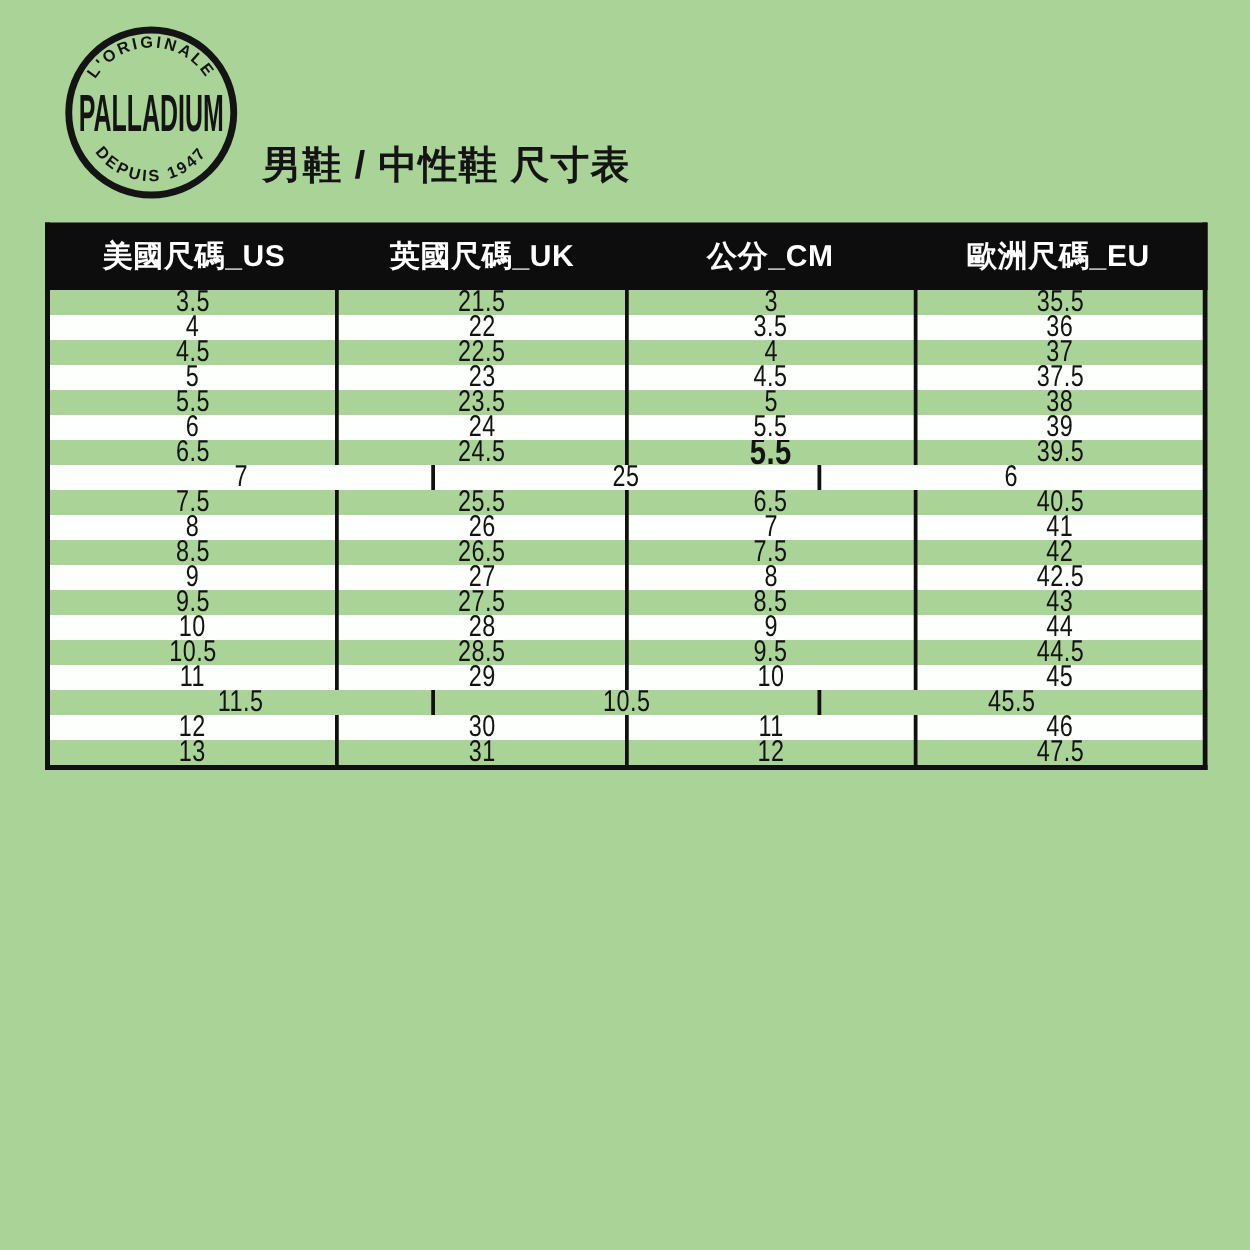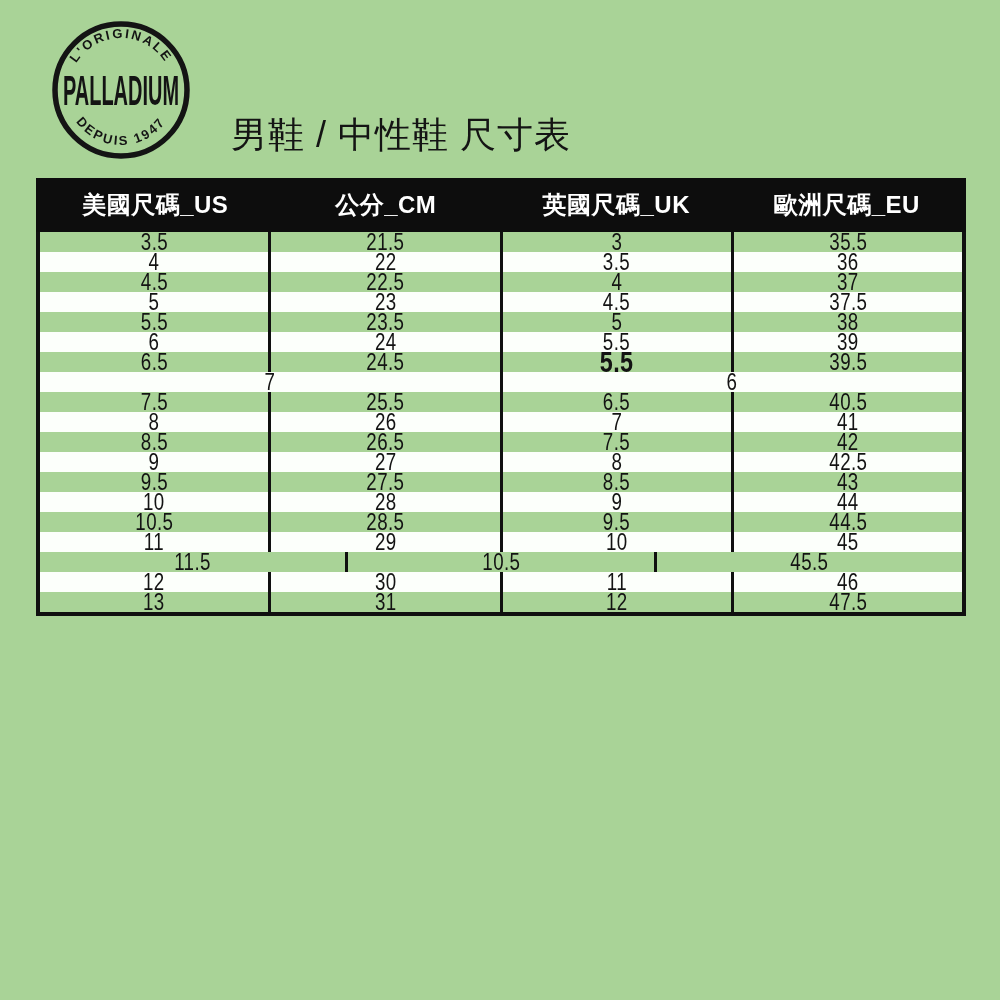--- a/index.html
+++ b/index.html
@@ -4,22 +4,22 @@
 <style>
   html,body{margin:0;padding:0;}
   body{
     width:1000px;height:1000px;position:relative;overflow:hidden;
     background:#a9d397;
     font-family:"Liberation Sans","DejaVu Sans",sans-serif;
     color:#131313;
   }
   .logo-wrap{position:absolute;left:45px;top:14px;width:152px;height:152px;}
   .page-title{
-    position:absolute;left:231px;top:111px;
-    font-size:36px;font-weight:400;letter-spacing:1px;color:#141414;
+    position:absolute;left:210px;top:111px;
+    font-size:31px;font-weight:700;letter-spacing:1px;color:#141414;
     white-space:nowrap;
   }
   .size-table{
     position:absolute;left:36px;top:178px;width:930px;
     box-sizing:border-box;
     border-left:4px solid #101010;
     border-right:4px solid #101010;
     border-bottom:4px solid #101010;
   }
   .thead{
@@ -66,22 +66,22 @@
       <textPath href="#arcBottom" startOffset="50%" text-anchor="middle">DEPUIS 1947</textPath>
     </text>
   </svg>
 </div>
 
 <div class="page-title">男鞋 / 中性鞋 尺寸表</div>
 
 <div class="size-table">
   <div class="thead">
       <div class="hcell">美國尺碼_US</div>
+      <div class="hcell">英國尺碼_UK</div>
       <div class="hcell">公分_CM</div>
-      <div class="hcell">英國尺碼_UK</div>
       <div class="hcell">歐洲尺碼_EU</div>
     </div>
   <div class="tbody">
       <div class="trow green">
         <div class="tcell">
           <span class="val">3.5</span>
         </div>
         <div class="tcell">
           <span class="val">21.5</span>
         </div>
@@ -172,20 +172,23 @@
         <div class="tcell big">
           <span class="val">5.5</span>
         </div>
         <div class="tcell">
           <span class="val">39.5</span>
         </div>
       </div>
       <div class="trow white">
         <div class="tcell">
           <span class="val">7</span>
+        </div>
+        <div class="tcell">
+          <span class="val">25</span>
         </div>
         <div class="tcell">
           <span class="val">6</span>
         </div>
       </div>
       <div class="trow green">
         <div class="tcell">
           <span class="val">7.5</span>
         </div>
         <div class="tcell">

